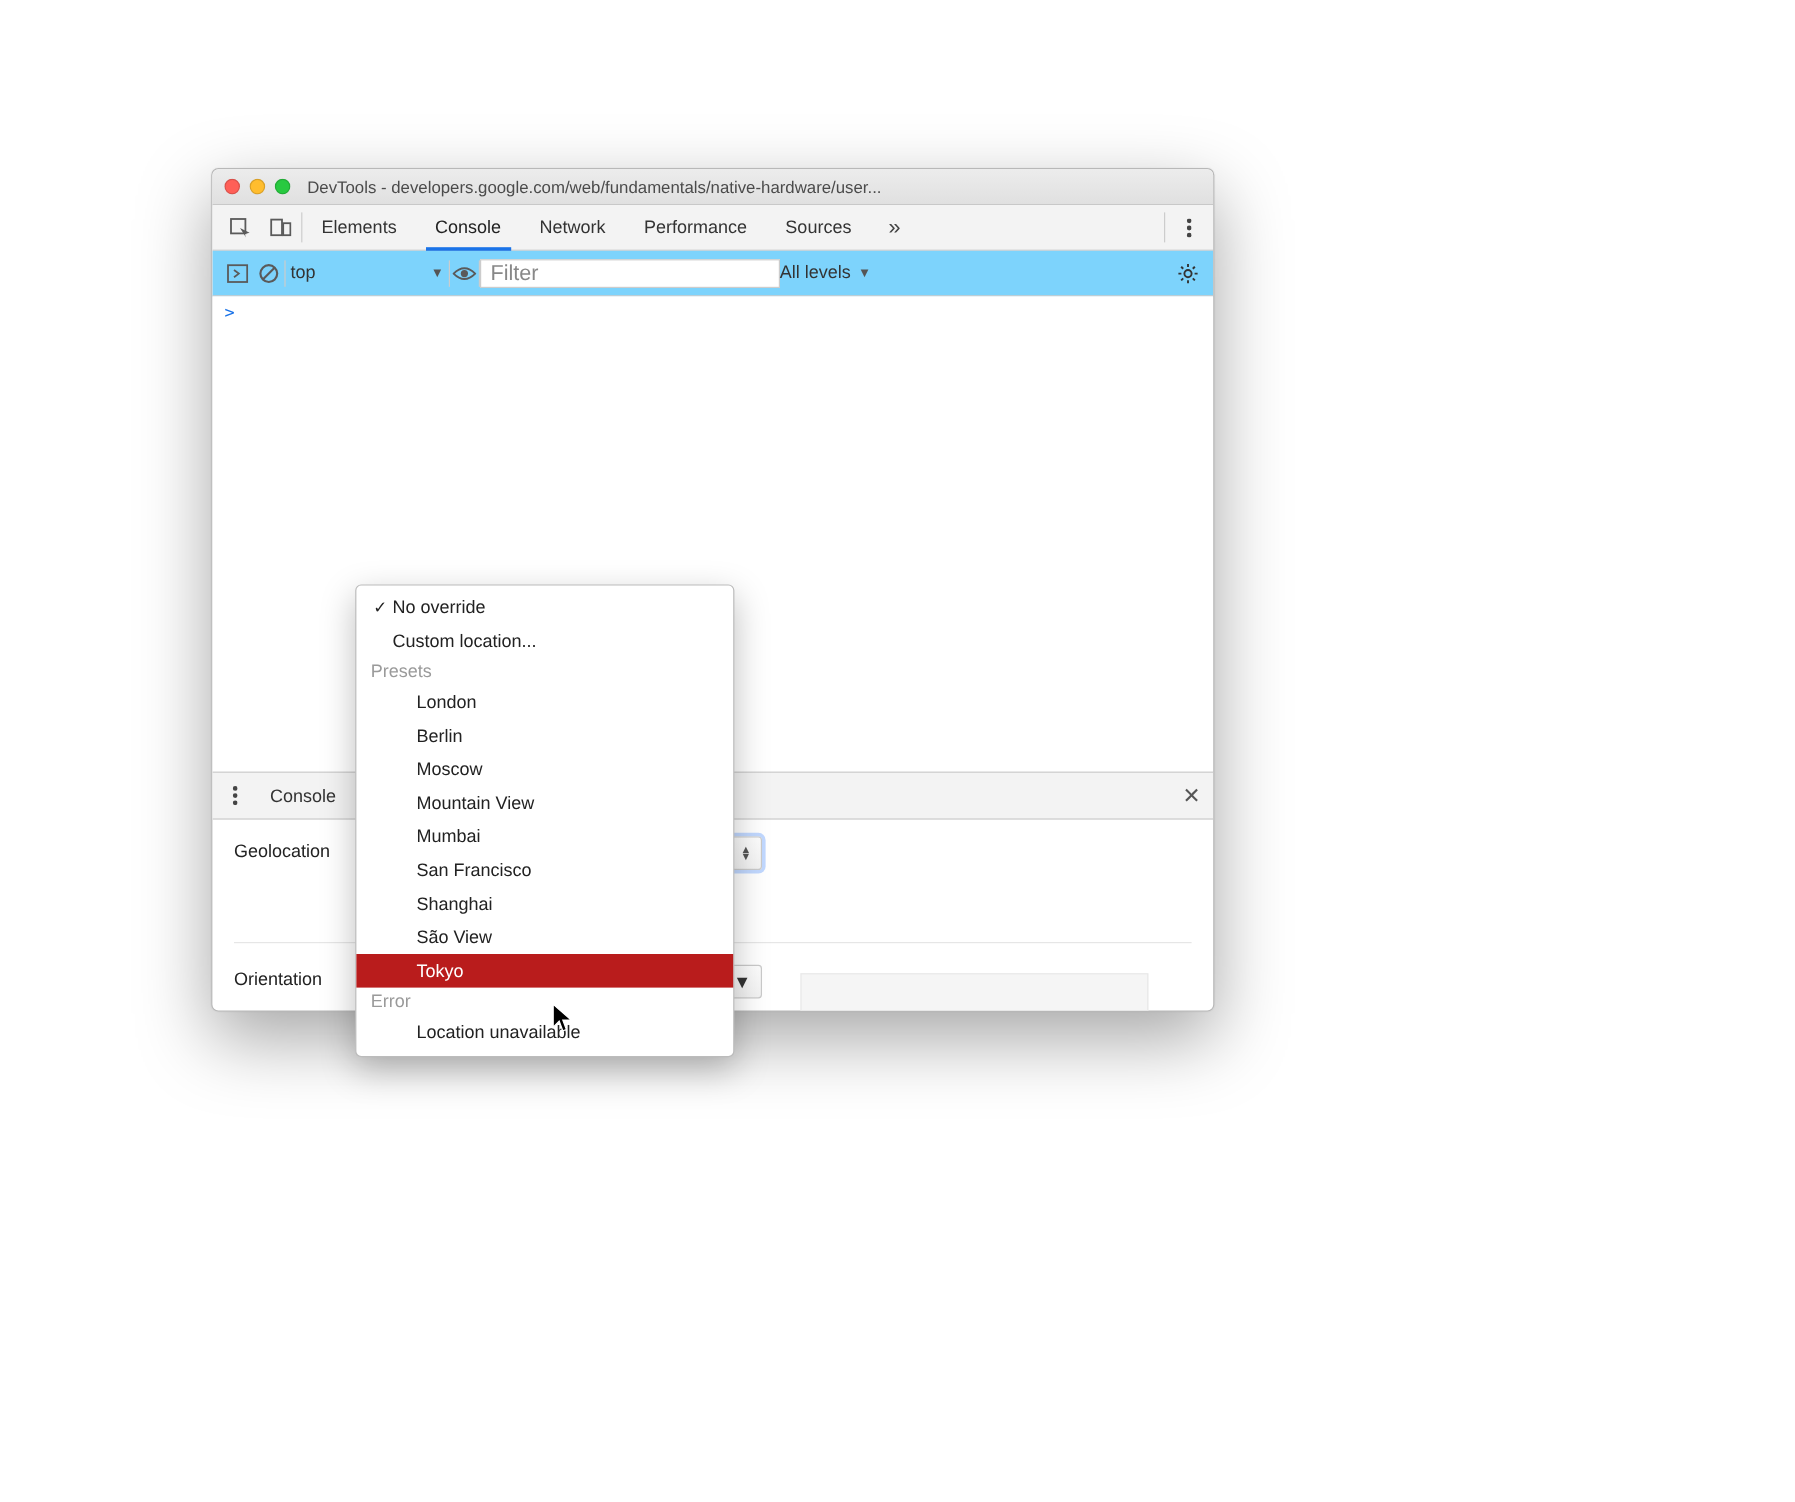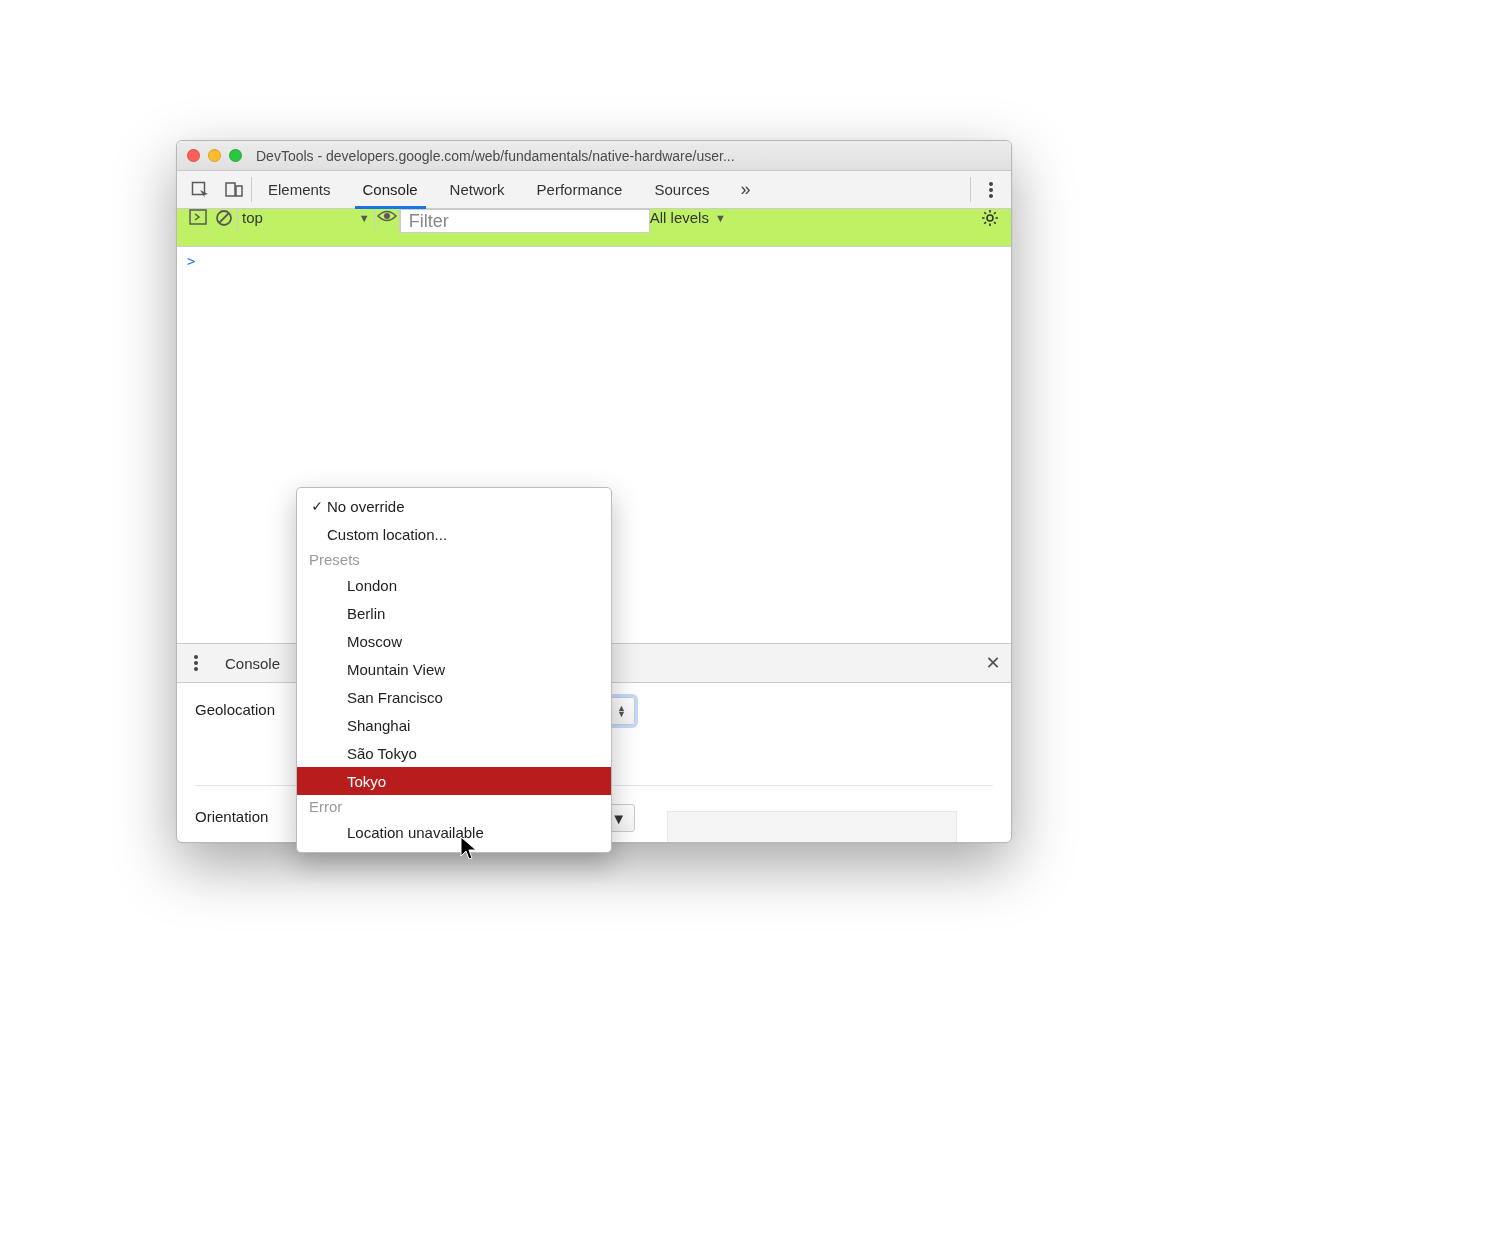--- a/index.html
+++ b/index.html
@@ -77,24 +77,24 @@
   }
   .tabbar .sepv {
     width:1px; background:#ccc; margin:6px 0;
   }
   .tabbar .kebab {
     width:40px; display:flex; align-items:center; justify-content:center;
     color:#444;
   }
   .toolbar {
     height:38px;
-    background:#bef264;
+    background:#7dd3fc;
     border-bottom:1px solid #ccc;
     display:flex;
-    align-items:flex-start;
+    align-items:center;
     padding:0 8px;
     color:#5a5a5a;
     font-size:15px;
   }
   .toolbar .tb-icon{width:26px; display:flex;align-items:center;justify-content:center;}
   .sepv2{width:1px;height:22px;background:#ccc;}
   .ctx-select{
     display:flex;align-items:center;gap:96px;
     color:#333; padding:0 4px;
   }
@@ -394,29 +394,33 @@
   <div class="dd-item preset">
       <span class="indent"></span>
       <span class="label">Moscow</span>
     </div>
   <div class="dd-item preset">
       <span class="indent"></span>
       <span class="label">Mountain View</span>
     </div>
   <div class="dd-item preset">
       <span class="indent"></span>
+      <span class="label">Mumbai</span>
+    </div>
+  <div class="dd-item preset">
+      <span class="indent"></span>
       <span class="label">San Francisco</span>
     </div>
   <div class="dd-item preset">
       <span class="indent"></span>
       <span class="label">Shanghai</span>
     </div>
   <div class="dd-item preset">
       <span class="indent"></span>
-      <span class="label">São Tokyo</span>
+      <span class="label">São View</span>
     </div>
   <div class="dd-item preset highlight">
       <span class="indent"></span>
       <span class="label">Tokyo</span>
     </div>
   <div class="dd-group">Error</div>
   <div class="dd-item preset">
       <span class="indent"></span>
       <span class="label">Location unavailable</span>
     </div>

